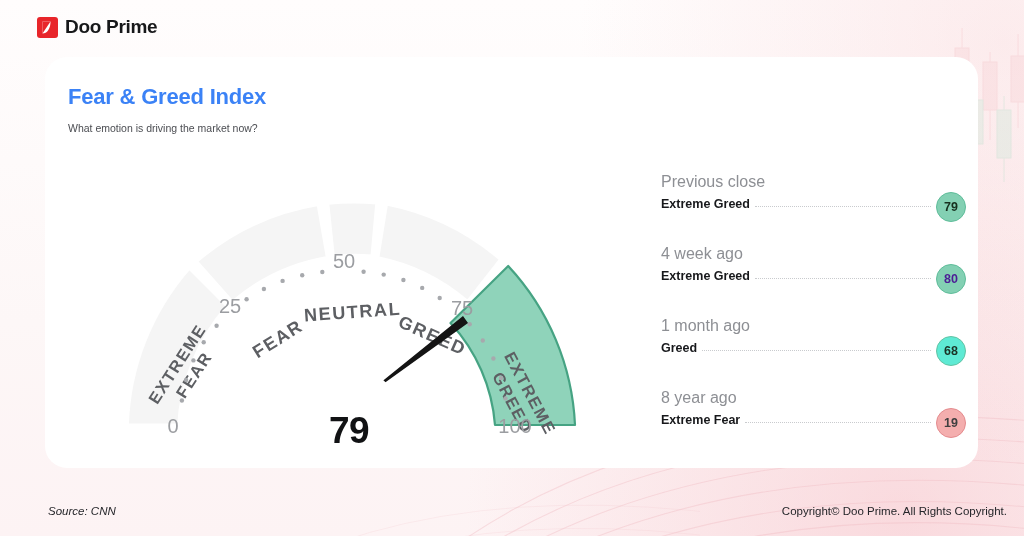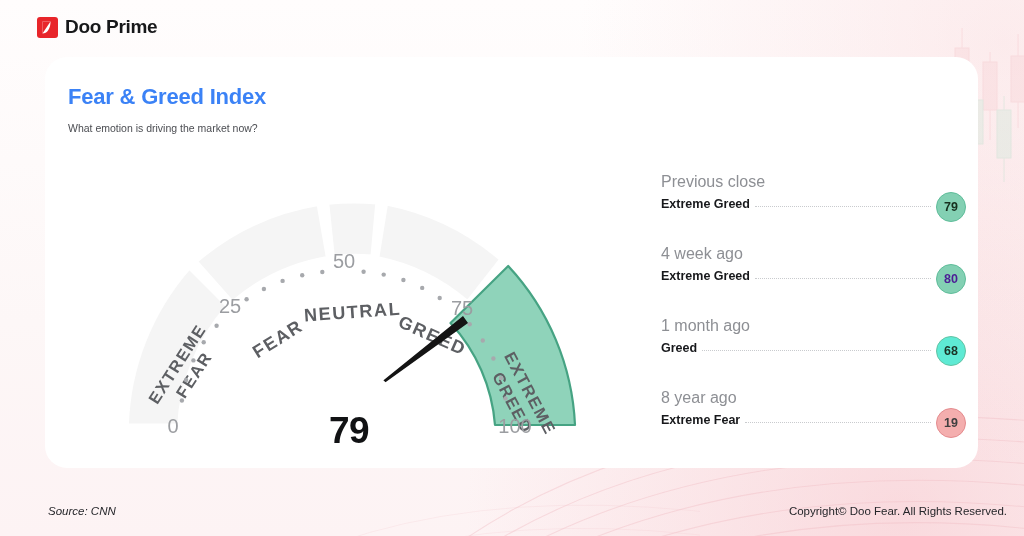--- a/index.html
+++ b/index.html
@@ -244,15 +244,15 @@
           <div class="row-label">Extreme Fear</div>
           <div class="row-dots"></div>
           <div class="badge" style="background:#f4aeae;border:1.5px solid #e48b8e;color:#404040;">19</div>
         </div>
       </div>
 
     </div>
   </div>
 
   <div class="foot-left">Source: CNN</div>
-  <div class="foot-right">Copyright© Doo Fear. All Rights Reserved.</div>
+  <div class="foot-right">Copyright© Doo Prime. All Rights Copyright.</div>
 
 </div>
 
 </body></html>

